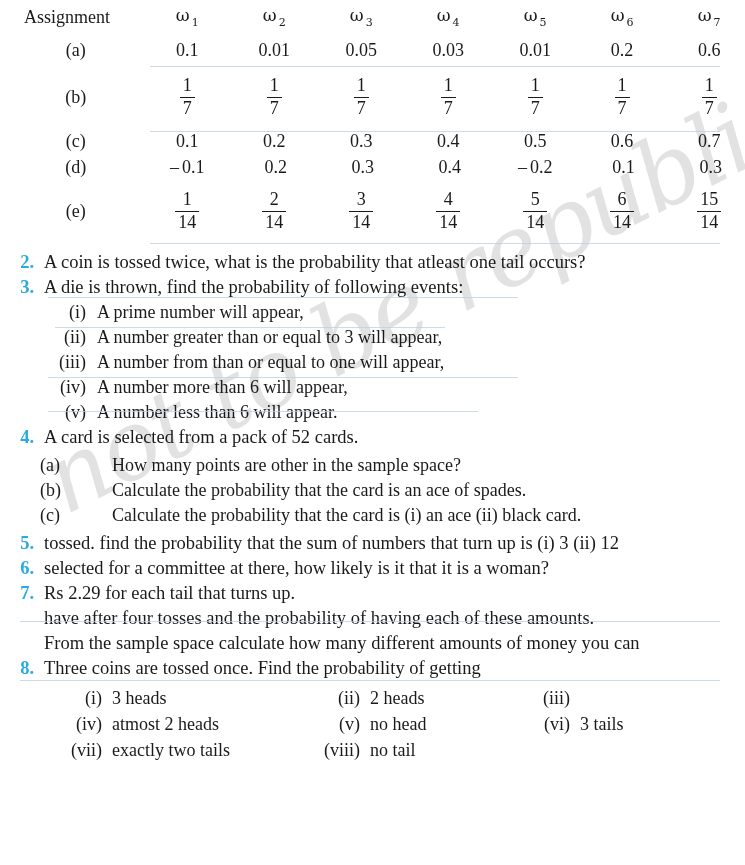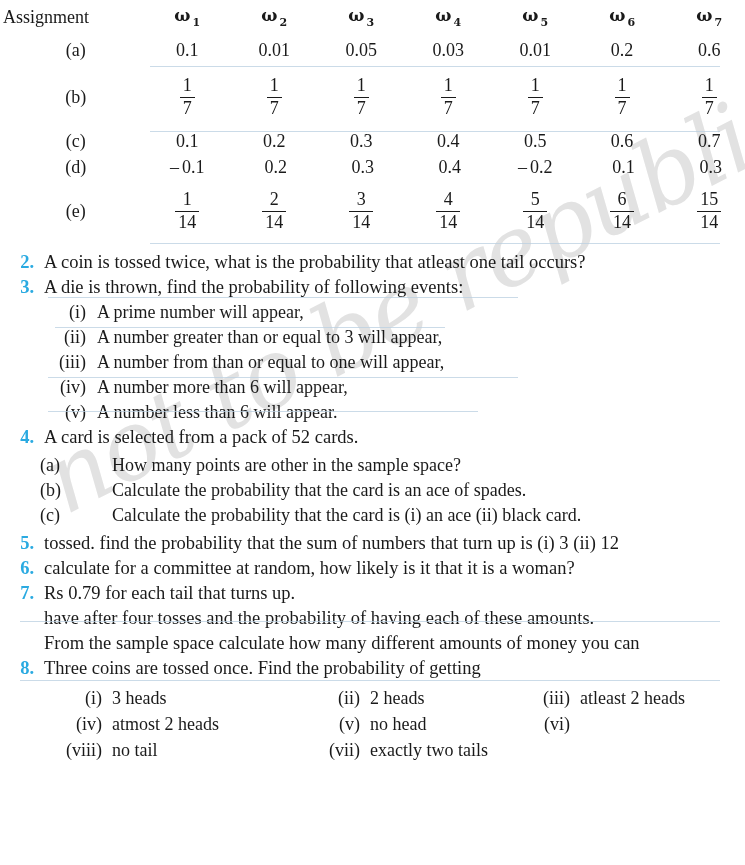--- a/index.html
+++ b/index.html
@@ -66,21 +66,21 @@
     padding: 0;
     text-align: center;
     vertical-align: middle;
     font-weight: normal;
   }
   .col-label { width: 148px; }
   .col-w     { width: 70px; }
   .col-gap   { width: 15px; }
 
   .row-head td { height: 34px; font-size: 17px; }
-  .omega { font-family: "DejaVu Serif", serif; font-size: 17px; font-weight: bold; }
+  .omega { font-family: "DejaVu Serif", serif; font-size: 17px; }
   .omega sub { font-size: 11px; padding-left: 2px; }
 
   .rlabel { font-size: 18px; text-align: center; }
 
   .row-a td { height: 32px; font-size: 18px; }
   .row-b td { height: 62px; }
   .row-c td { height: 26px; font-size: 18px; }
   .row-d td { height: 26px; font-size: 18px; }
   .row-e td { height: 62px; }
 
@@ -212,21 +212,21 @@
         <col class="col-w">
           <col class="col-gap">
         <col class="col-w">
           <col class="col-gap">
         <col class="col-w">
           <col class="col-gap">
         <col class="col-w">
       </colgroup>
       <tbody>
         <tr class="row-head">
-          <td style="text-align:left; padding-left:3px;">
+          <td style="text-align:left; padding-left:24px;">
             <span class="assign-title-inline" style="font-size:18px;">Assignment</span>
           </td>
           <td><span class="omega">ω<sub>1</sub></span></td>
           <td></td>
           <td><span class="omega">ω<sub>2</sub></span></td>
           <td></td>
           <td><span class="omega">ω<sub>3</sub></span></td>
           <td></td>
           <td><span class="omega">ω<sub>4</sub></span></td>
           <td></td>
@@ -381,67 +381,67 @@
     <div class="q" style="padding-top:3px;">
       <div class="qnum">5.</div>
       <div class="qtext">
         <span class="cont">tossed. find the probability that the sum of numbers that turn up is (i) 3  (ii) 12</span>
       </div>
     </div>
 
     <div class="q">
       <div class="qnum">6.</div>
       <div class="qtext">
-        <span class="cont">calculate for a committee at random, how likely is it that it is a woman?</span>
+        <span class="cont">selected for a committee at there, how likely is it that it is a woman?</span>
       </div>
     </div>
 
     <div class="q">
       <div class="qnum">7.</div>
       <div class="qtext">
-        <span class="cont">Rs 0.79 for each tail that turns up.</span>
+        <span class="cont">Rs 2.29 for each tail that turns up.</span>
         <span class="cont">have after four tosses and the probability of having each of these amounts.</span>
         <span class="cont">From the sample space calculate how many different amounts of money you can</span>
       </div>
     </div>
 
     <div class="q">
       <div class="qnum">8.</div>
       <div class="qtext">Three coins are tossed once. Find the probability of getting</div>
     </div>
     <div class="grid3" style="padding-left:40px; padding-top:4px;">
       <div class="gcell">
         <div class="gmark">(i)</div>
         <div class="gtext">3 heads</div>
       </div>
       <div class="gcell">
         <div class="gmark">(ii)</div>
         <div class="gtext">2 heads</div>
       </div>
       <div class="gcell">
         <div class="gmark">(iii)</div>
-        <div class="gtext">atleast 2 heads</div>
       </div>
 
       <div class="gcell">
         <div class="gmark">(iv)</div>
         <div class="gtext">atmost 2 heads</div>
       </div>
       <div class="gcell">
         <div class="gmark">(v)</div>
         <div class="gtext">no head</div>
       </div>
       <div class="gcell">
         <div class="gmark">(vi)</div>
-      </div>
-
+        <div class="gtext">3 tails</div>
+      </div>
+
+      <div class="gcell">
+        <div class="gmark">(vii)</div>
+        <div class="gtext">exactly two tails</div>
+      </div>
       <div class="gcell">
         <div class="gmark">(viii)</div>
         <div class="gtext">no tail</div>
       </div>
-      <div class="gcell">
-        <div class="gmark">(vii)</div>
-        <div class="gtext">exactly two tails</div>
-      </div>
     </div>
 
   </div>
 </div>
 
 </body></html>

